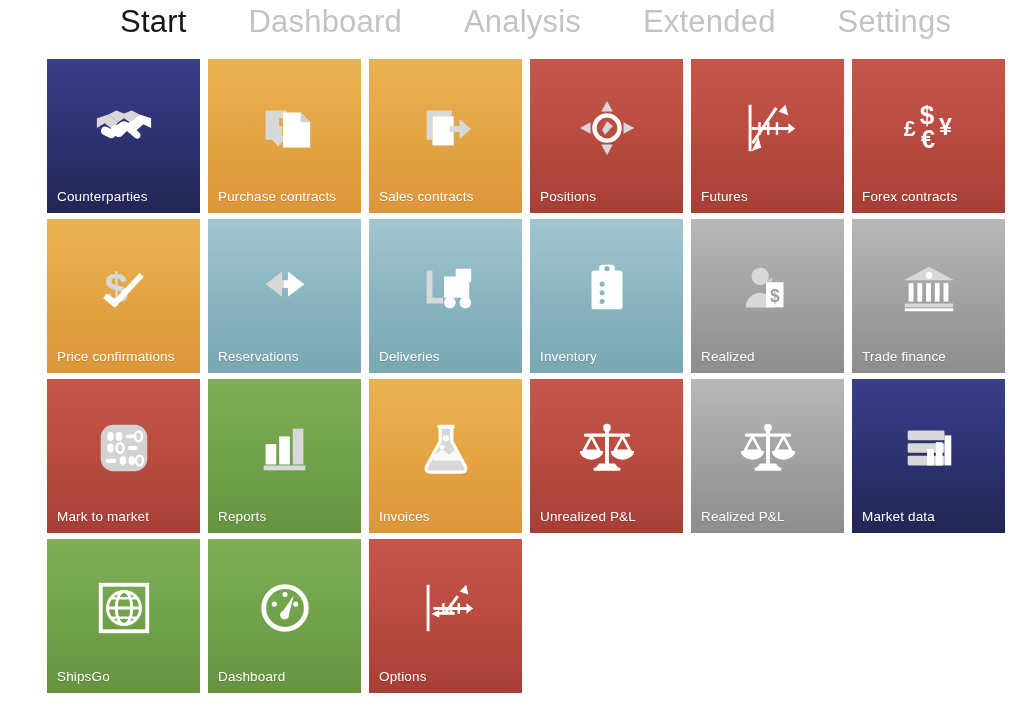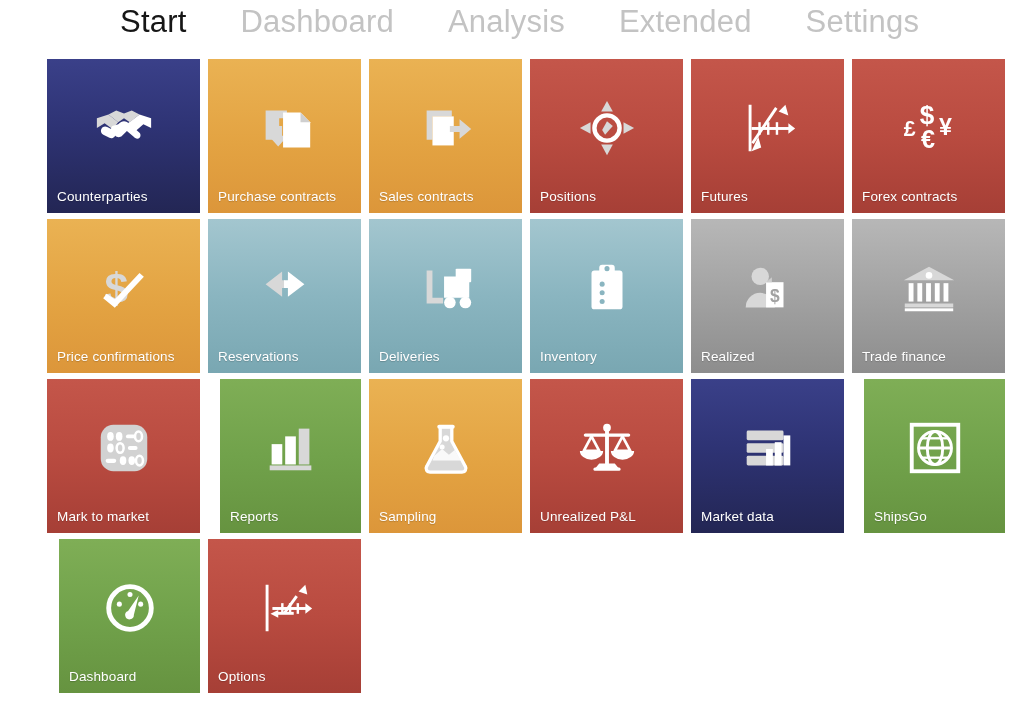--- a/index.html
+++ b/index.html
@@ -10,21 +10,21 @@
     overflow: hidden;
   }
   .app { width: 1024px; height: 713px; position: relative; background:#fff; }
 
   
   .navbar {
     height: 43px;
     display: flex;
     align-items: center;
     padding-left: 95px;
-    gap: 4px;
+    gap: 12px;
   }
   .nav-tab {
     font-size: 31px;
     letter-spacing: 0.2px;
     color: #c3c3c3;
     padding: 0 25px;
     line-height: 40px;
     white-space: nowrap;
     cursor: pointer;
     user-select: none;
@@ -70,21 +70,21 @@
     text-shadow: 0 1px 1px rgba(0,0,0,.18);
     text-align: right;
   }
 
   
   .c-navy   { background: linear-gradient(180deg,#3a4089 0%,#2e3374 45%,#232654 100%); }
   .c-orange { background: linear-gradient(180deg,#eab253 0%,#e3a342 55%,#dc963a 100%); }
   .c-red    { background: linear-gradient(180deg,#c4564a 0%,#b94b40 50%,#a63f36 100%); }
   .c-teal   { background: linear-gradient(180deg,#a3c6cf 0%,#8ab5c0 50%,#79a7b2 100%); }
   .c-gray   { background: linear-gradient(180deg,#b7b7b7 0%,#a2a2a2 50%,#8d8d8d 100%); }
-  .c-green  { background: linear-gradient(180deg,#7fae56 0%,#71a24b 50%,#669340 100%); margin-left: 12px; }
+  .c-green  { background: linear-gradient(180deg,#7fae56 0%,#71a24b 50%,#669340 100%); }
 
   .ico-white { fill: #ffffff; }
   .ico-dim   { fill: #d8d8d8; }
   .ico-dim2  { fill: #cfcfcf; }
 </style>
 </head>
 <body>
 
 <div class="app">
 
@@ -280,37 +280,53 @@
       <div class="tile c-orange">
         <div class="icon-wrap">
           <svg width="62" height="62" viewBox="0 0 64 64" class="">
             <path d="M26 10 h12 v15 l14 26 a4 4 0 0 1 -3.5 6 h-33 a4 4 0 0 1 -3.5 -6 l14 -26 z" fill="#d8d8d8" stroke="#ffffff" stroke-width="3.4" stroke-linejoin="round"></path>
             <path d="M20 40 l8 -7 l7 6 l6 -5 l6 11 h-29 z" fill="#ffffff" opacity="0.85"></path>
             <circle cx="32" cy="22" r="3.2" fill="#ffffff"></circle>
             <circle cx="28" cy="31" r="2.6" fill="#ffffff"></circle>
             <rect x="23" y="8" width="18" height="4" rx="2" fill="#ffffff"></rect>
           </svg>
         </div>
-        <div class="tile-label">Sampling</div>
+        <div class="tile-label">Invoices</div>
       </div>
       <div class="tile c-red">
         <div class="icon-wrap">
           <svg width="62" height="62" viewBox="0 0 64 64" class="">
             <circle class="ico-white" cx="32" cy="11" r="4"></circle>
             <rect class="ico-white" x="30" y="13" width="4" height="37"></rect>
             <rect class="ico-white" x="8" y="17" width="48" height="3.4" rx="1.7"></rect>
             <path d="M16 20 l-8 15 h16 z" fill="none" stroke="#ffffff" stroke-width="2.8" stroke-linejoin="round"></path>
             <path d="M48 20 l-8 15 h16 z" fill="none" stroke="#ffffff" stroke-width="2.8" stroke-linejoin="round"></path>
             <path class="ico-white" d="M4 35 a12 9 0 0 0 24 0 z"></path>
             <path class="ico-white" d="M36 35 a12 9 0 0 0 24 0 z"></path>
             <path class="ico-white" d="M20 53 h24 l-4 -5 h-16 z"></path>
             <rect class="ico-white" x="18" y="52" width="28" height="3.6" rx="1.6"></rect>
           </svg>
         </div>
         <div class="tile-label">Unrealized P&amp;L</div>
+      </div>
+      <div class="tile c-gray">
+        <div class="icon-wrap">
+          <svg width="62" height="62" viewBox="0 0 64 64" class="">
+            <circle class="ico-white" cx="32" cy="11" r="4"></circle>
+            <rect class="ico-white" x="30" y="13" width="4" height="37"></rect>
+            <rect class="ico-white" x="8" y="17" width="48" height="3.4" rx="1.7"></rect>
+            <path d="M16 20 l-8 15 h16 z" fill="none" stroke="#ffffff" stroke-width="2.8" stroke-linejoin="round"></path>
+            <path d="M48 20 l-8 15 h16 z" fill="none" stroke="#ffffff" stroke-width="2.8" stroke-linejoin="round"></path>
+            <path class="ico-white" d="M4 35 a12 9 0 0 0 24 0 z"></path>
+            <path class="ico-white" d="M36 35 a12 9 0 0 0 24 0 z"></path>
+            <path class="ico-white" d="M20 53 h24 l-4 -5 h-16 z"></path>
+            <rect class="ico-white" x="18" y="52" width="28" height="3.6" rx="1.6"></rect>
+          </svg>
+        </div>
+        <div class="tile-label">Realized P&amp;L</div>
       </div>
       <div class="tile c-navy">
         <div class="icon-wrap">
           <svg width="62" height="62" viewBox="0 0 64 64" class="">
             <rect class="ico-dim" x="10" y="14" width="38" height="10" rx="1.5"></rect>
             <rect class="ico-dim" x="10" y="27" width="38" height="10" rx="1.5"></rect>
             <rect class="ico-dim" x="10" y="40" width="38" height="10" rx="1.5"></rect>
             <rect class="ico-white" x="30" y="33" width="7" height="17"></rect>
             <rect class="ico-white" x="39" y="26" width="7" height="24"></rect>
             <rect class="ico-white" x="48" y="19" width="7" height="31"></rect>

